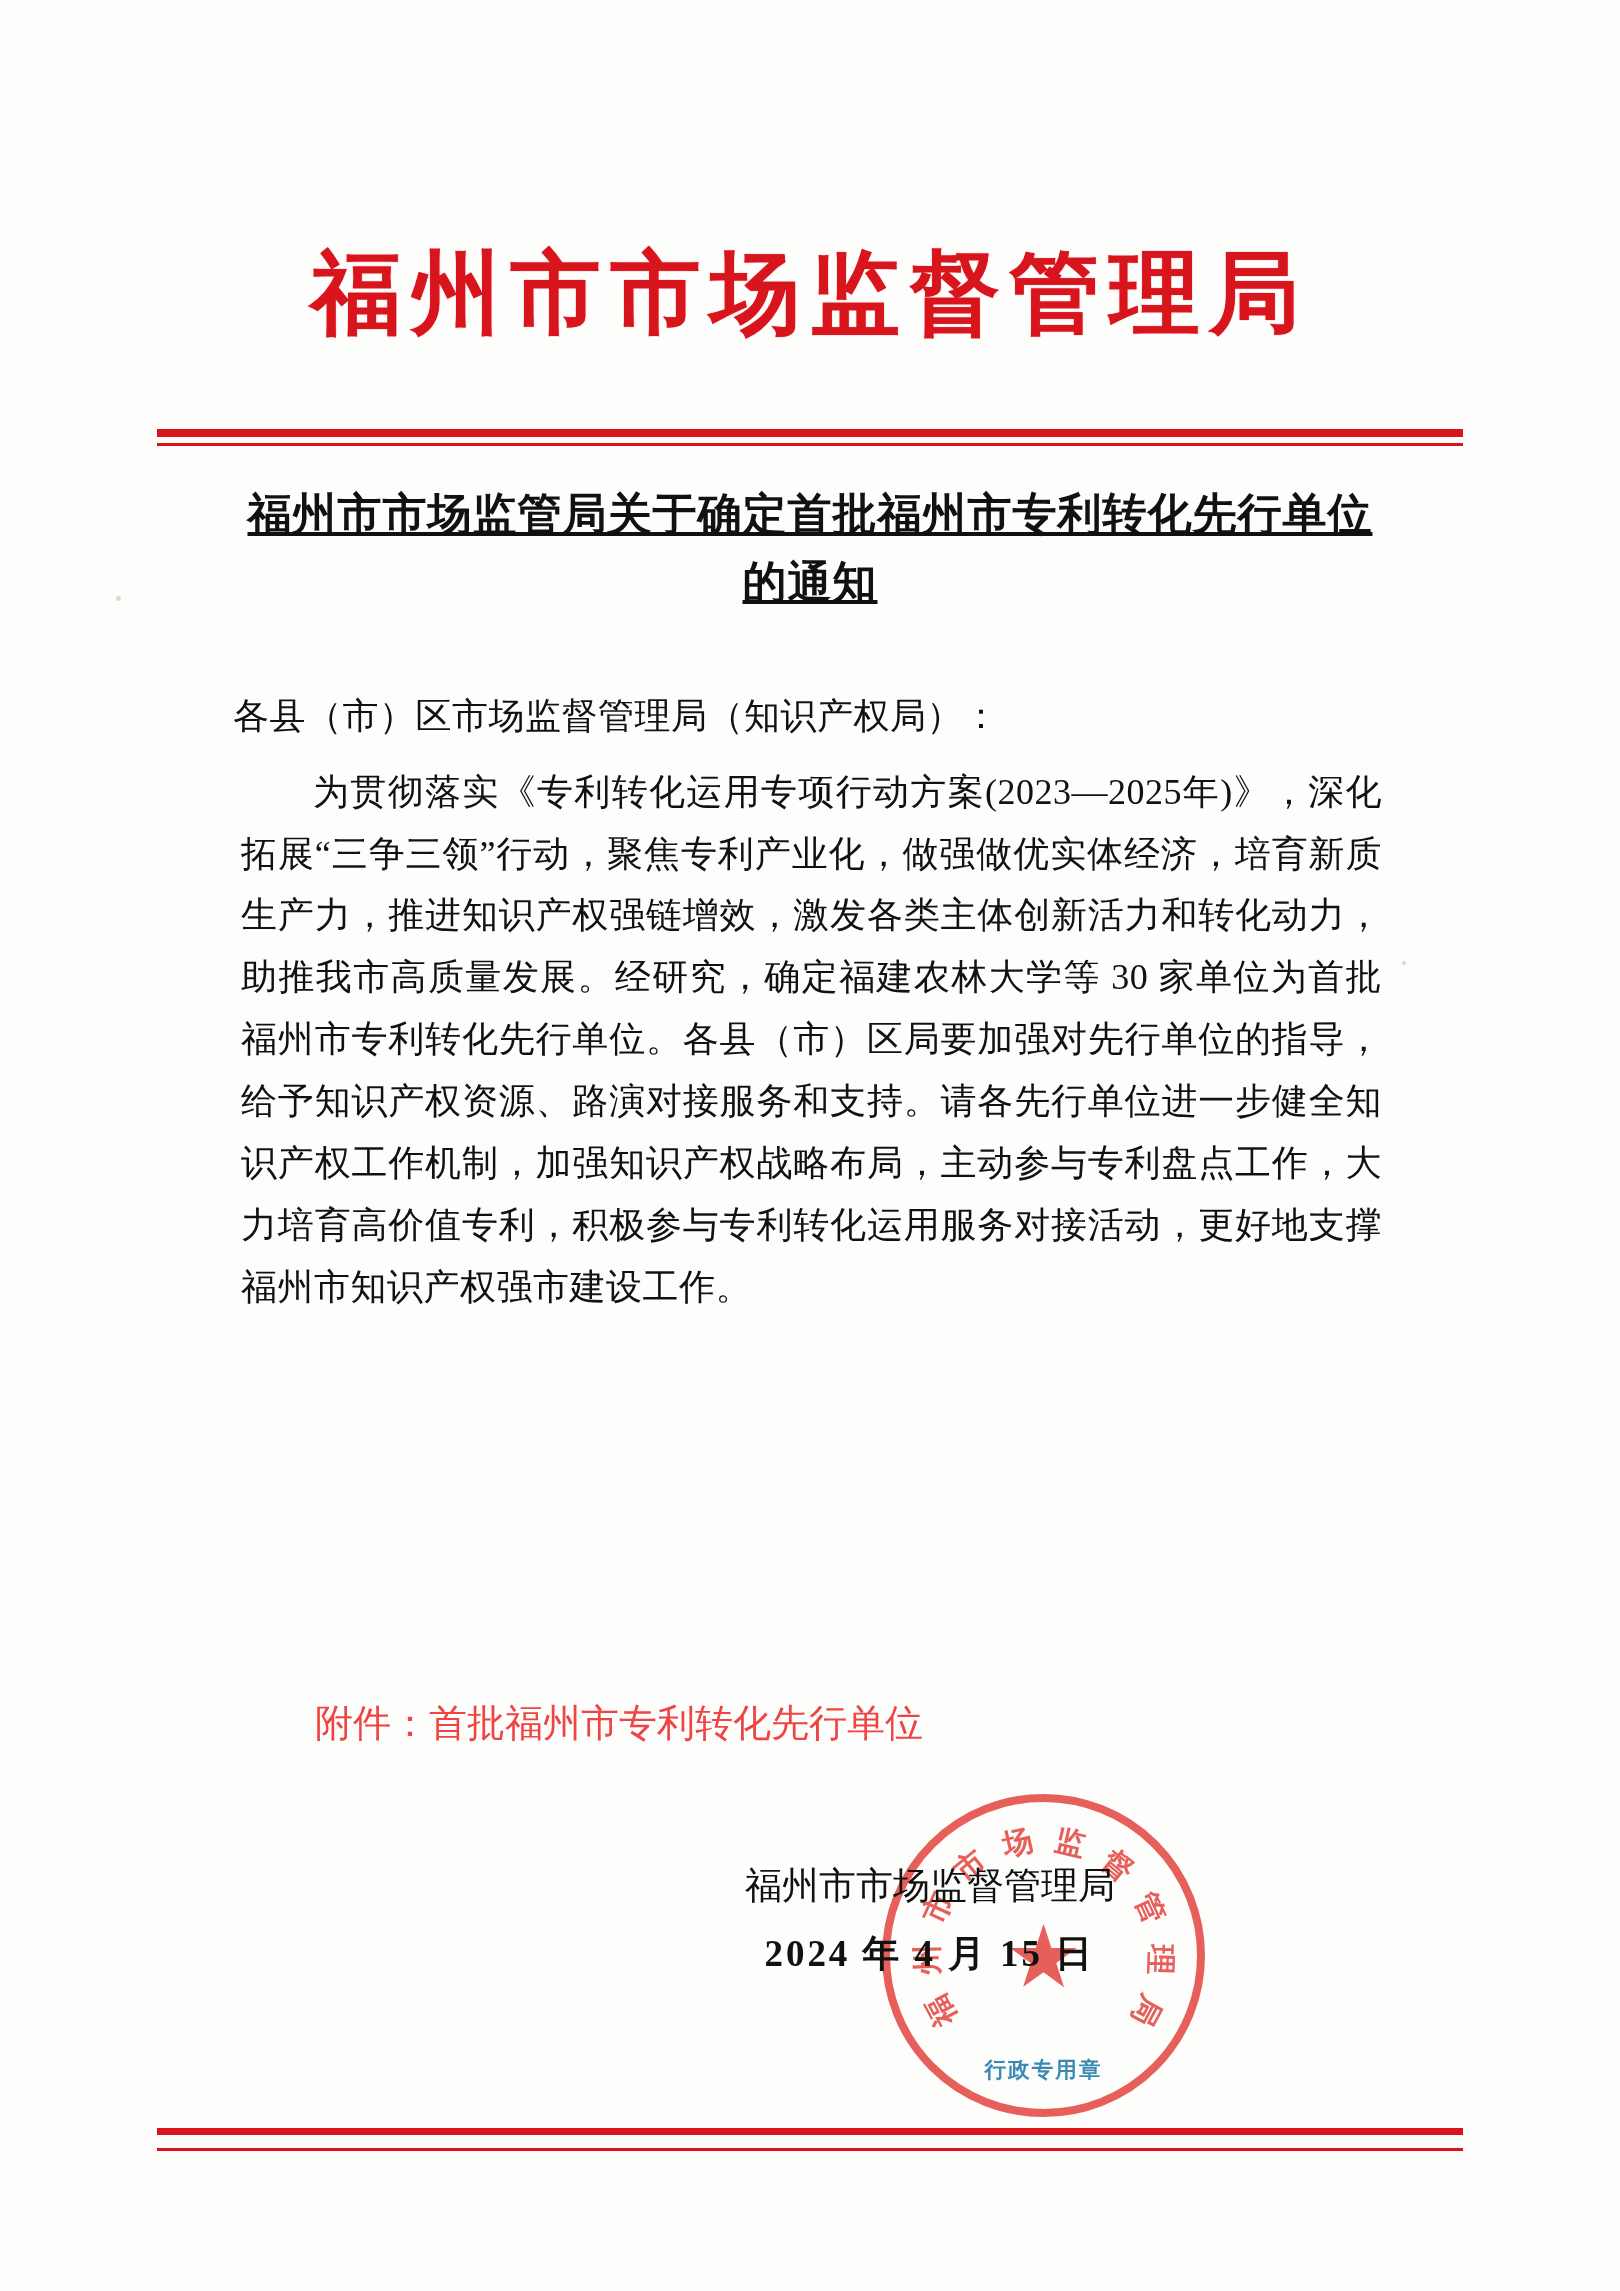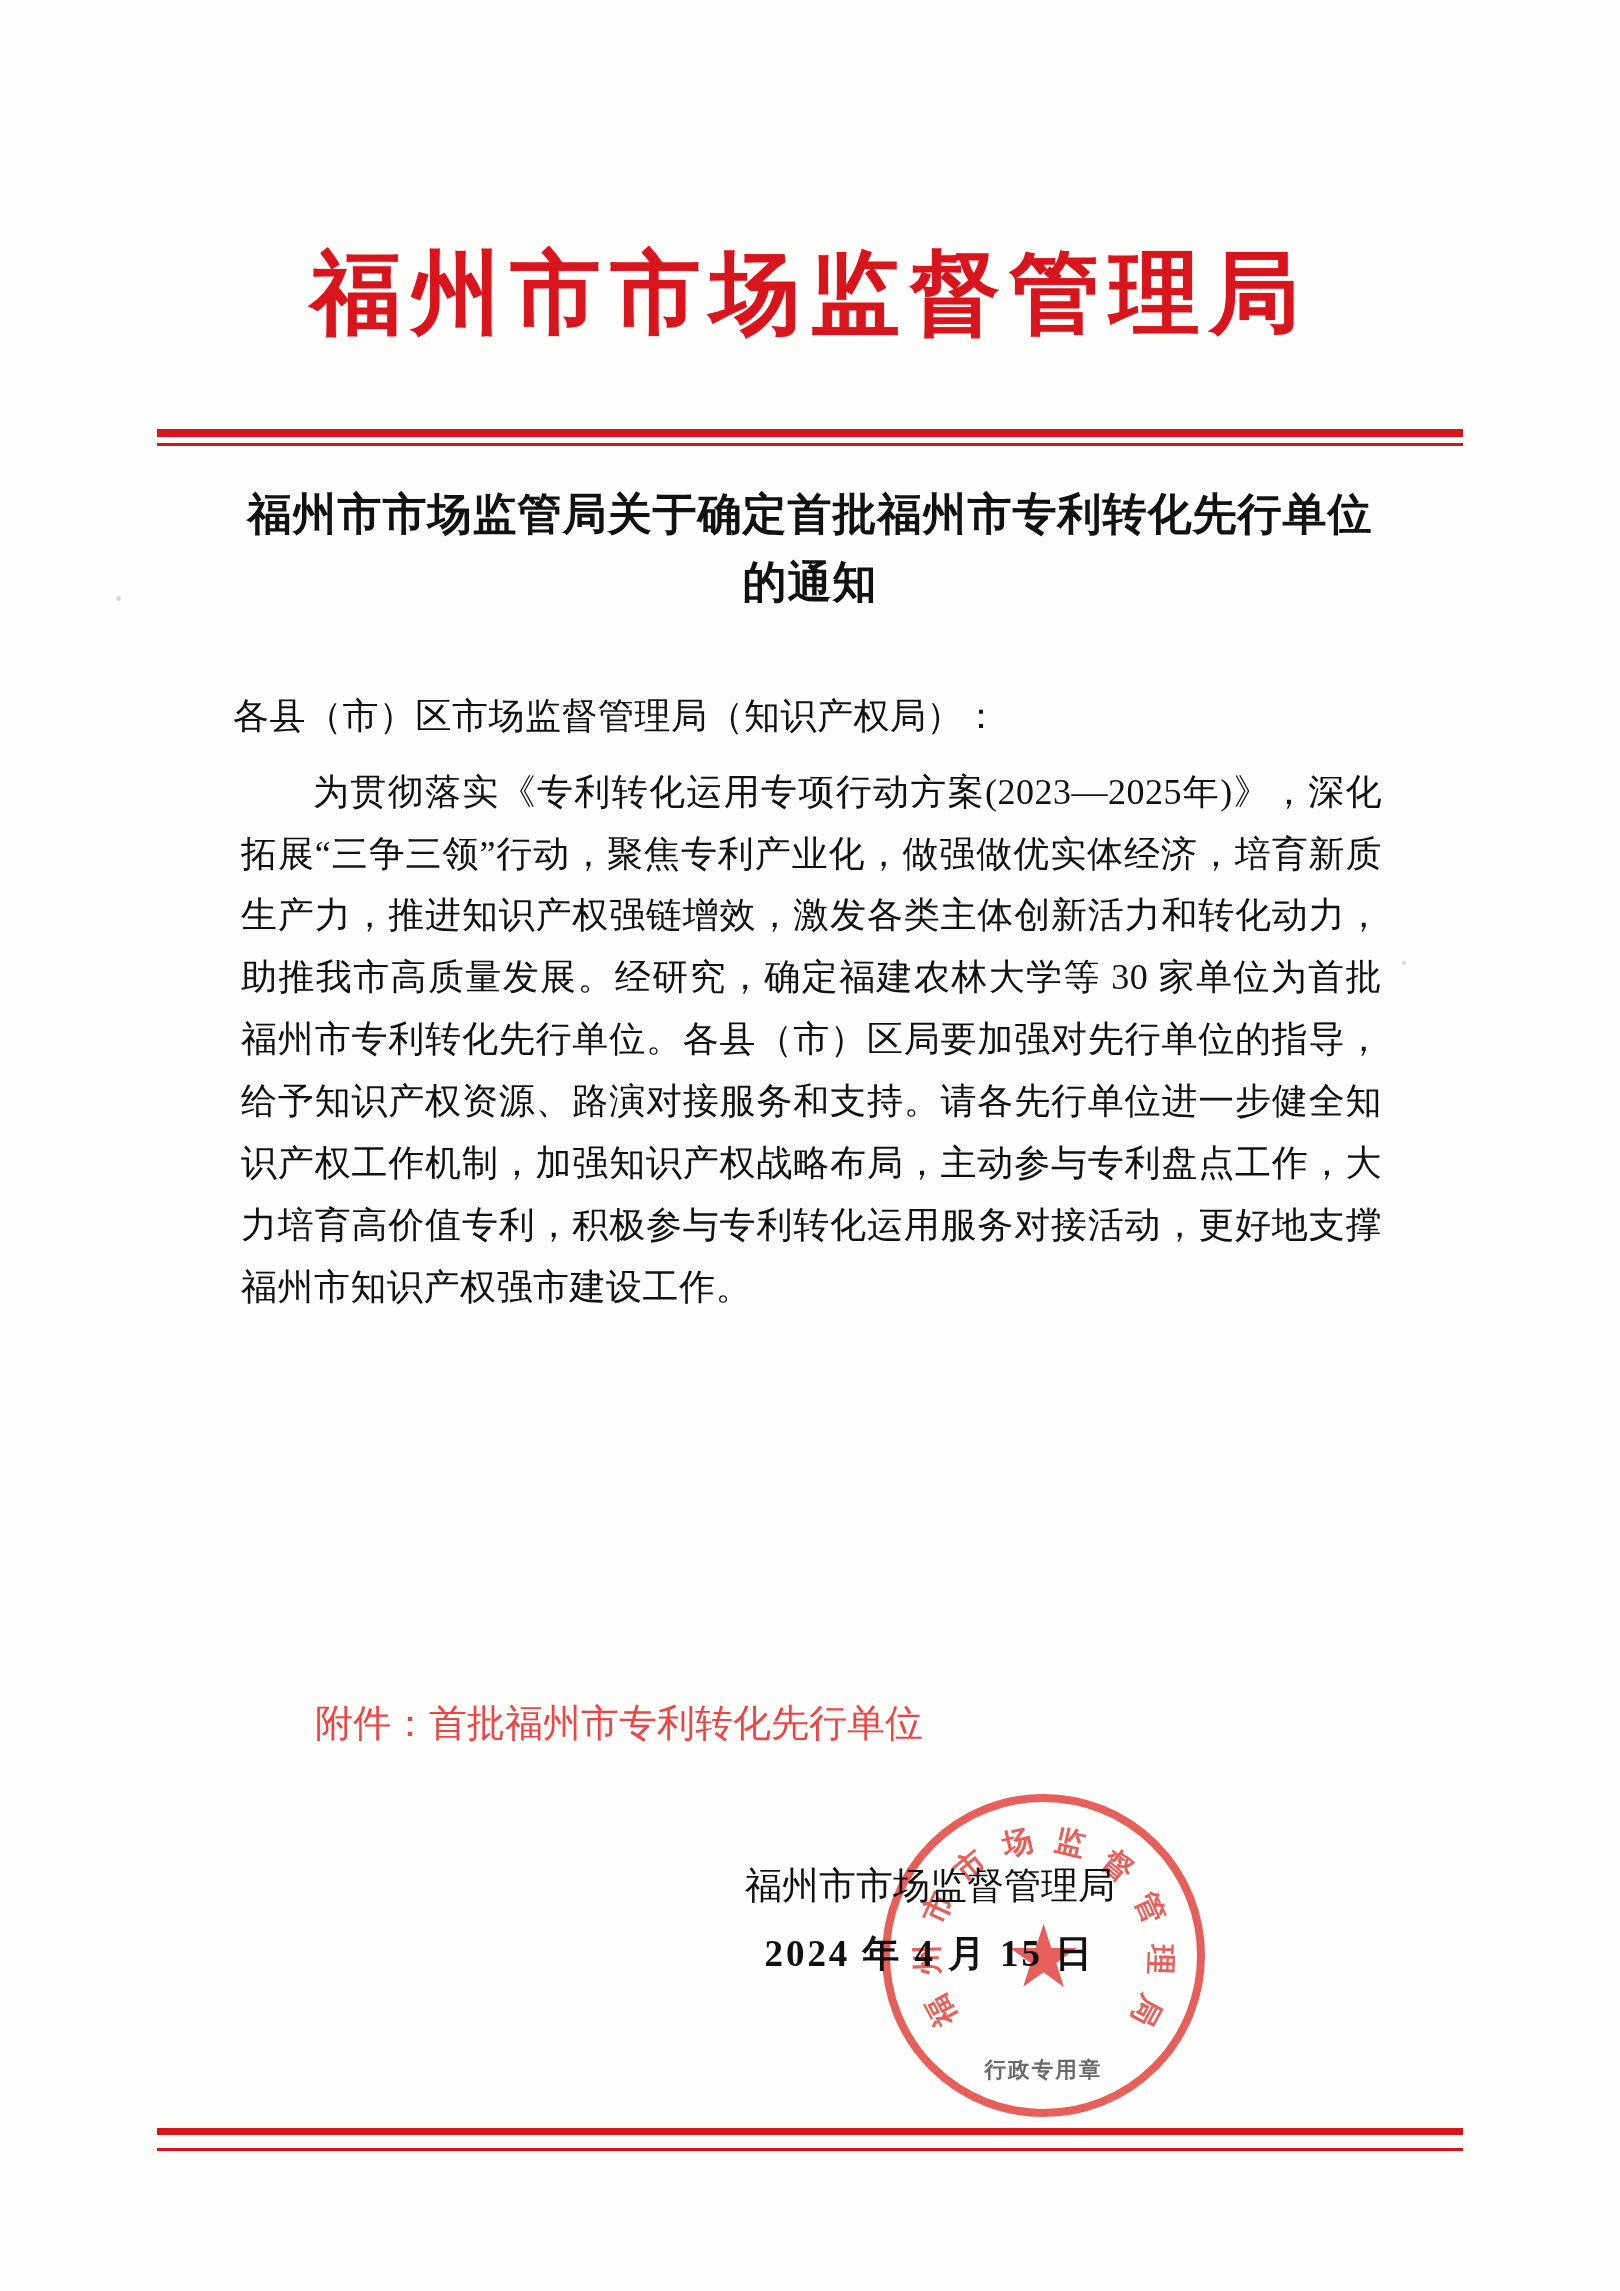--- a/index.html
+++ b/index.html
@@ -64,20 +64,21 @@
     top: 480px;
     left: 235px;
     right: 235px;
     text-align: center;
     font-family: "DejaVu Serif", "Liberation Serif", serif;
     font-weight: bold;
     font-size: 44px;
     line-height: 1.55;
     letter-spacing: 1px;
     color: #111;
+    text-decoration: underline;
   }
 
   
   .body-block {
     position: absolute;
     top: 686px;
     left: 233px;
     width: 1157px;
     font-size: 36px;
     line-height: 1.72;
@@ -168,21 +169,21 @@
     font-weight: bold;
     color: #e0332e;
     transform-origin: 50% 50%;
   }
   .seal-bottom {
     position: absolute;
     left: 50%;
     bottom: 33px;
     transform: translateX(-50%);
     font-size: 21.6px;
-    color: #404040;
+    color: #0369a1;
     letter-spacing: 2px;
     white-space: nowrap;
     font-weight: bold;
   }
 
   
   .rule-bottom {
     position: absolute;
     left: 157px;
     right: 157px;

